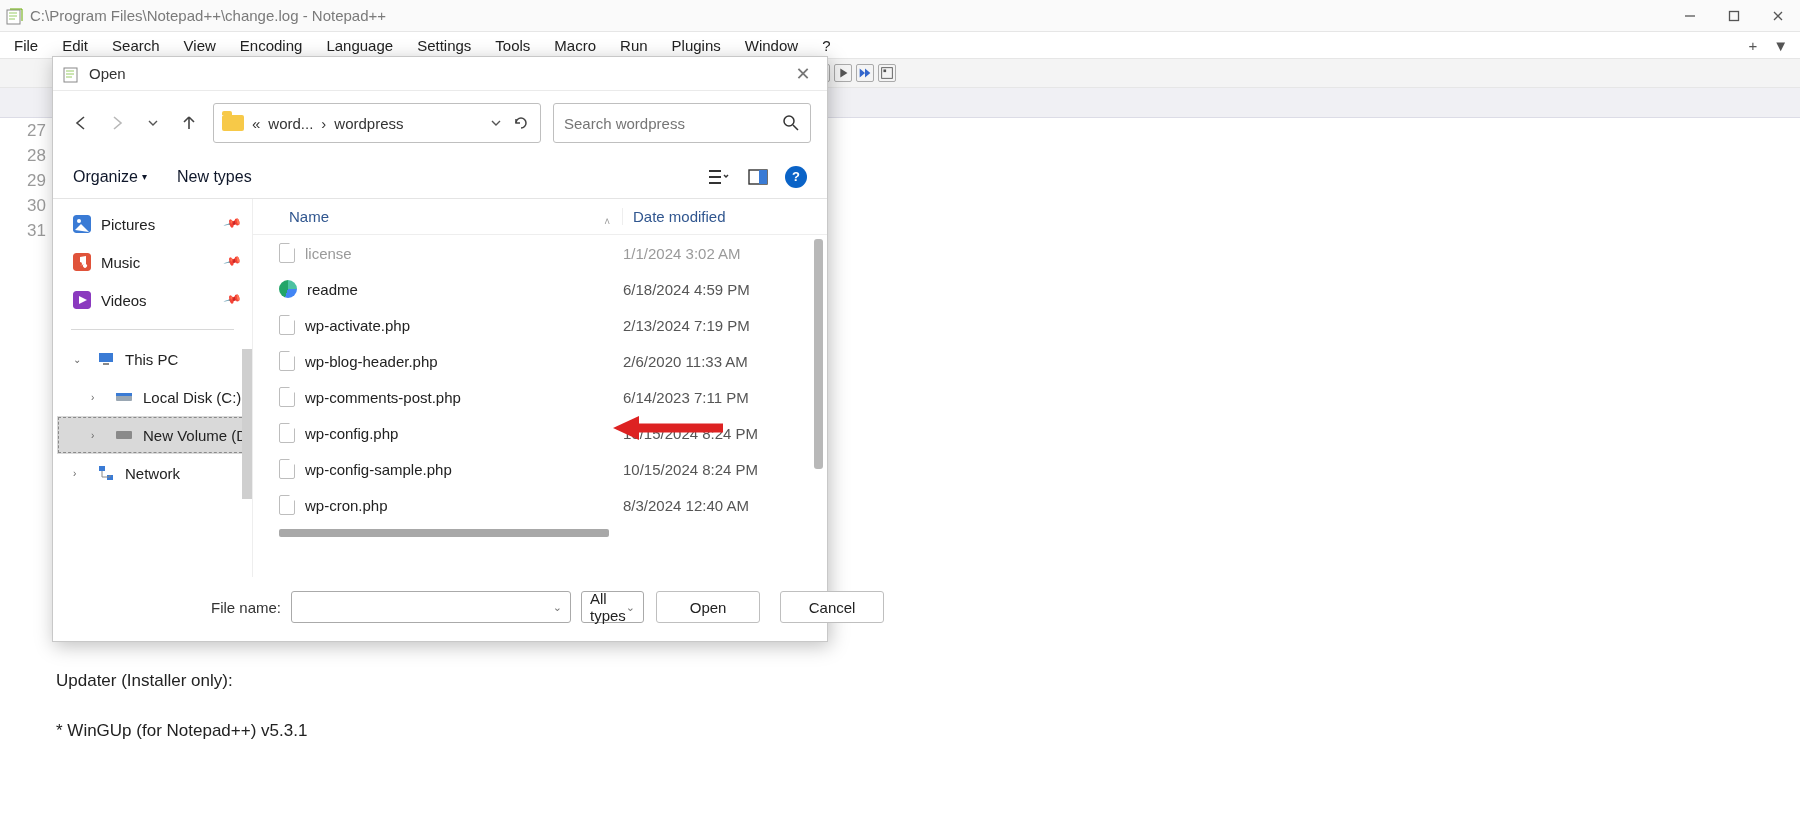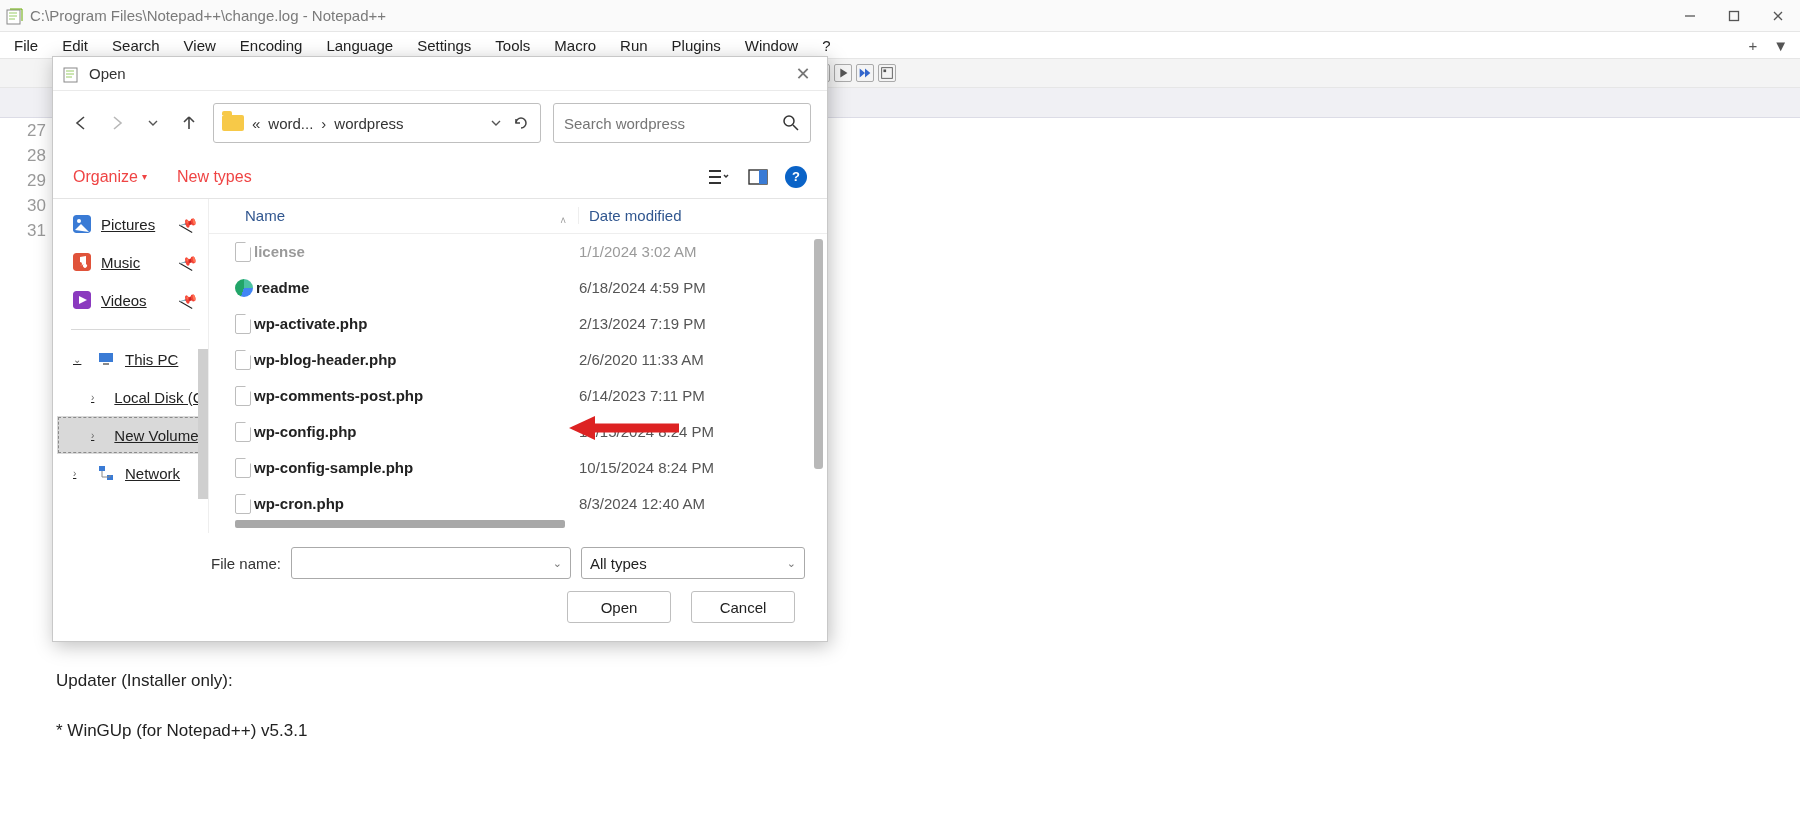--- a/index.html
+++ b/index.html
@@ -33,58 +33,58 @@
   .nav-row { height: 64px; display: flex; align-items: center; padding: 0 16px; gap: 12px; }
   .nav-btn { width: 24px; height: 24px; display:flex; align-items:center; justify-content:center; color:#555; }
   .addrbox { flex: 0 0 328px; height: 40px; border: 1px solid #bfbfbf; border-radius: 3px; display: flex; align-items: center; padding: 0 8px; gap: 8px; color:#333; font-size: 15px; }
   .addrbox .chev-down { margin-left:auto; }
   .refresh { width: 22px; color:#444; display:flex; justify-content:center; }
   .searchbox { flex: 1; height: 40px; border: 1px solid #bfbfbf; border-radius: 3px; display: flex; align-items: center; padding: 0 10px; }
   .searchbox input { border: none; outline: none; width: 100%; font-size: 15px; color: #666; background: transparent; }
   .searchbox .mag { color:#333; }
 
   .opt-row { height: 44px; display: flex; align-items: center; padding: 0 20px; border-bottom: 1px solid #e4e4e4; }
-  .opt-row .link { color: #ef4444; font-size: 16px; display:flex; align-items:center; gap:4px;text-align:right; }
+  .opt-row .link { color: #0f172a; font-size: 16px; display:flex; align-items:center; gap:4px;text-align:right; }
   .opt-row .link .caret { font-size:10px; }
   .opt-row .sp { flex:1; }
   .opt-icon { width: 26px; height: 26px; display:flex; align-items:center; justify-content:center; margin-left: 14px; color:#333; }
   .help-ic { width: 22px; height: 22px; border-radius: 50%; background:#0a63c7; color:#fff; font-size:13px; font-weight:bold; display:flex; align-items:center; justify-content:center; margin-left:14px; }
 
   .body-row { flex: 1; display: flex; min-height: 0; position: relative; }
-  .tree { width: 156px; border-right: 1px solid #eee; padding: 6px 4px; font-size: 15px; overflow:hidden; position:relative;text-decoration:underline; }
+  .tree { width: 200px; border-right: 1px solid #eee; padding: 6px 4px; font-size: 15px; overflow:hidden; position:relative; }
   .tree-item { height: 38px; display:flex; align-items:center; padding-left: 16px; gap:10px; white-space:nowrap; }
   .tree-item.sel { background: #d9d9d9; }
   .tree-item.cursor { outline: 1px dashed #8a8a8a; outline-offset: -2px; }
   .pin { margin-left:auto; margin-right:8px; color:#888; font-size:12px; transform: rotate(30deg); }
   .tree .divider { border-top:1px solid #d8d8d8; margin: 10px 14px; }
   .tree .chev { width:14px; color:#666; font-size:10px; }
   .tree-ic { width:18px; height:18px; border-radius:3px; }
   .scroll-stub1 { position:absolute; right:0; top:150px; width:10px; height:150px; background:#cfcfcf; }
 
   .filepane { flex: 1; display: flex; flex-direction: column; position: relative; }
   .fhead { height: 36px; display: flex; align-items:center; border-bottom: 1px solid #eee; font-size: 15px; color: #30568f; }
   .fh-name { width: 370px; padding-left: 36px; border-right: 1px solid #eee; position:relative; }
   .fh-name .sort { position:absolute; right:12px; top:8px; font-size:10px; color:#999; }
   .fh-date { padding-left: 10px; }
   .flist { overflow:hidden; position:relative; }
   .frow { height: 36px; display:flex; align-items:center; font-size:15px; color:#222; }
-  .frow .fname { width: 370px; padding-left: 26px; display:flex; align-items:center; gap:3px;font-weight:bold; }
+  .frow .fname { width: 370px; padding-left: 26px; display:flex; align-items:center; gap:10px; }
   .frow .fdate { color:#555; }
   .frow.dim { color:#9a9a9a; }
   .frow.dim .fdate { color:#9a9a9a; }
   .file-ic { width:16px; height:20px; border:1px solid #bdbdbd; border-radius:2px; position:relative; background:#fff; }
   .file-ic:before { content:""; position:absolute; right:-1px; top:-1px; width:0; height:0; border-left:6px solid transparent; border-top:6px solid #fff; }
 
   .arrow { position:absolute; left:360px; top:214px; pointer-events:none; }
 
   .hscroll { height: 20px; position:relative; }
   .hscroll .thumb { position:absolute; left:26px; top:6px; width:330px; height:8px; background:#a8a8a8; border-radius:2px; }
   .vscroll { position:absolute; right:4px; top:40px; width:9px; height:230px; background:#b8b8b8; border-radius:3px; }
 
-  .footer { padding: 14px 22px 18px; display:flex; flex-direction:column; gap:12px; }
+  .footer { padding: 14px 22px 18px; display:flex; flex-direction:row; gap:12px; }
   .fn-row { display:flex; align-items:center; gap:10px; }
   .fn-row .lbl { width: 206px; text-align:right; color:#333; font-size:15px; }
   .fn-row .combo { height: 32px; border:1px solid #aaa; border-radius:3px; display:flex; align-items:center; padding:0 8px; font-size:15px; }
   .fn-row .fn-input { width: 280px; }
   .fn-row .type { flex:1; }
   .btn-row { display:flex; gap:20px; justify-content:flex-end; padding-right: 10px; }
   .dlg-btn { width: 104px; height: 32px; border:1px solid #bfbfbf; border-radius:3px; background:#fff; display:flex; align-items:center; justify-content:center; font-size:15px; }
 
   .folder-ic { width:22px; height:16px; background:#f7c948; border-radius:2px; position:relative; }
   .folder-ic:before { content:""; position:absolute; left:0; top:-4px; width:10px; height:4px; background:#f7c948; border-radius:2px 2px 0 0; }

